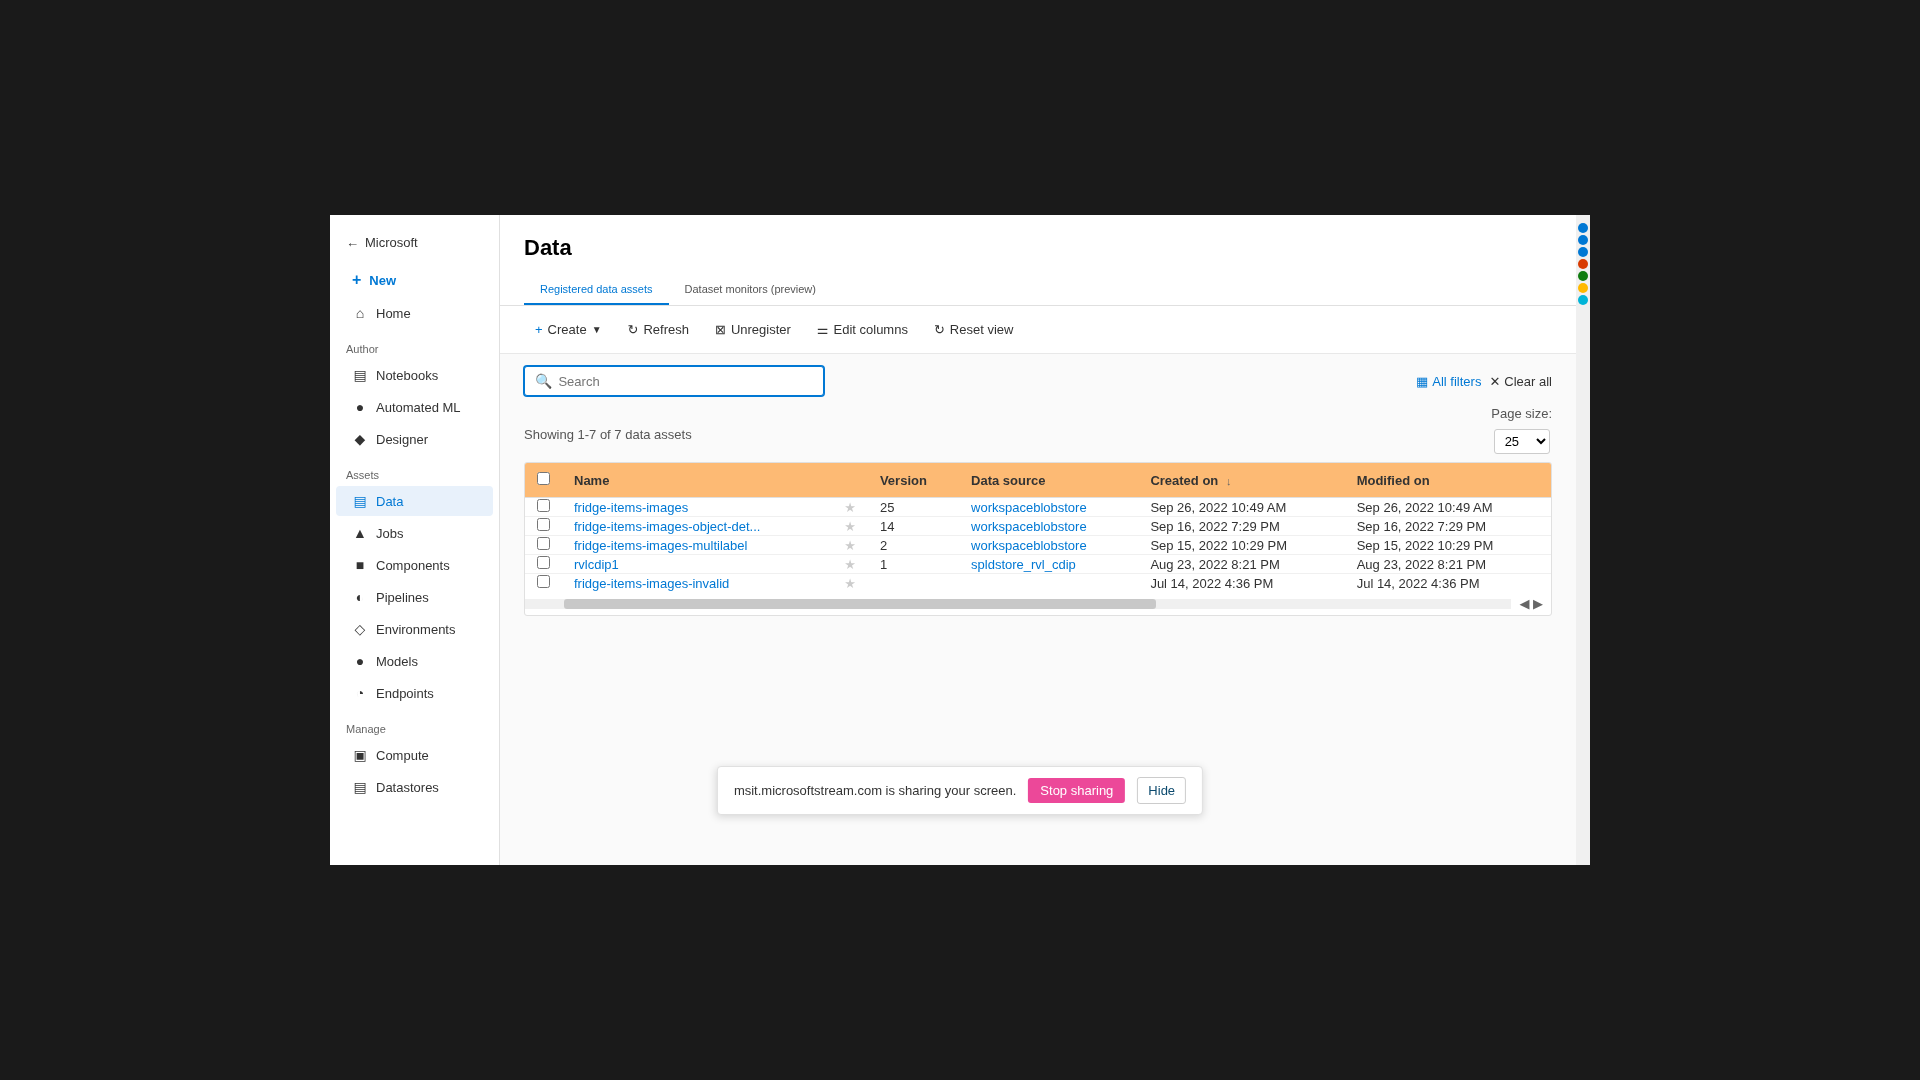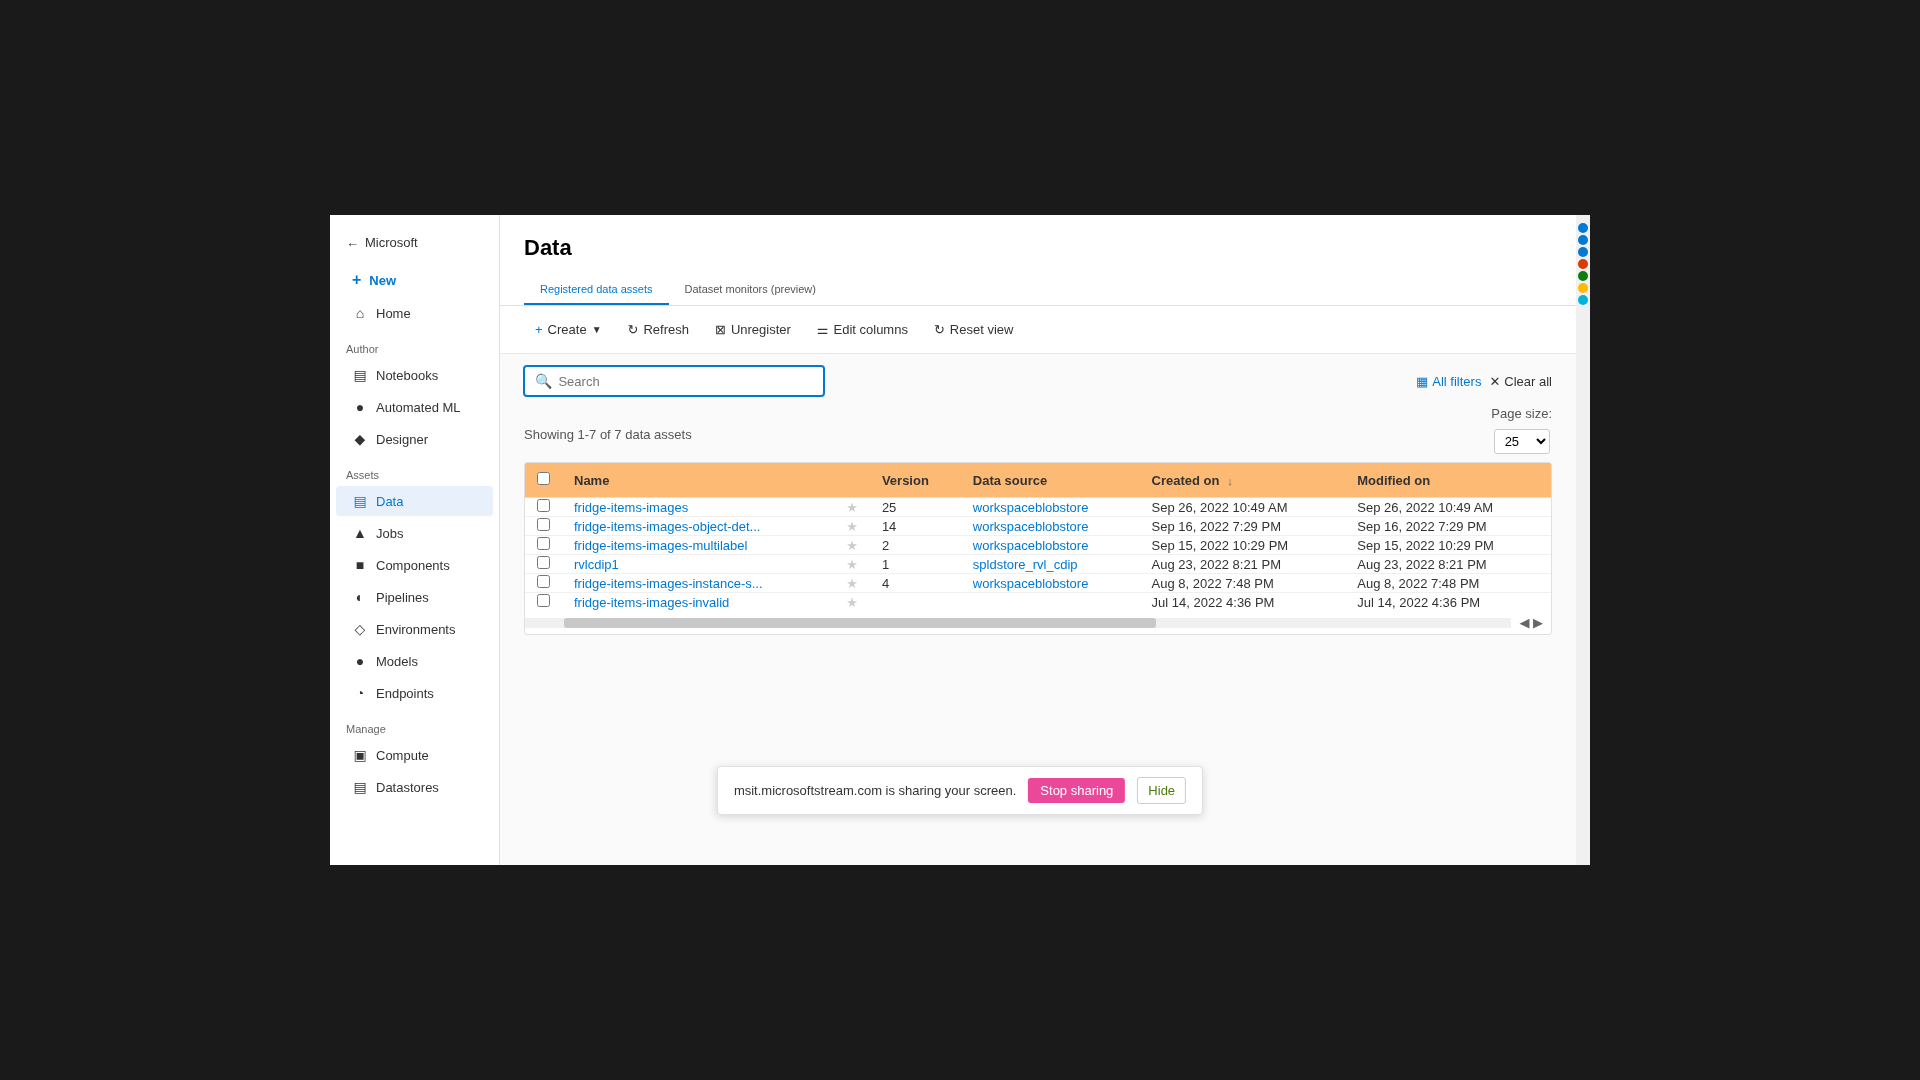--- a/index.html
+++ b/index.html
@@ -52,21 +52,21 @@
     th { background: #fdba74; padding: 9px 12px; text-align: left; font-weight: 600; color: #333; border-bottom: 1px solid #e0e0e0; white-space: nowrap; }
     th .sort-icon { margin-left: 4px; color: #666; font-size: 11px; }
     td { padding: 1px 12px; border-bottom: 1px solid #f0f0f0; color: #333; white-space: nowrap; margin-top: 40px; }
     tr:last-child td { border-bottom: none; }
     .link { color: #0078d4; cursor: pointer; text-decoration: none; }
     .star-col { color: #ccc; cursor: pointer; text-align: center; }
 
     
     .toast { position: absolute; bottom: 50px; left: 50%; transform: translateX(-50%); background: #fff; border: 1px solid #e0e0e0; border-radius: 4px; padding: 10px 16px; display: flex; align-items: center; gap: 12px; font-size: 13px; box-shadow: 0 2px 8px rgba(0,0,0,0.15); z-index: 100; white-space: nowrap; }
     .toast-stop { background: #ec4899; color: #fff; border: none; border-radius: 3px; padding: 5px 12px; font-size: 13px; cursor: pointer; }
-    .toast-hide { background: none; border: 1px solid #ccc; border-radius: 3px; padding: 5px 10px; font-size: 13px; cursor: pointer; color: #4d7c0f; }
+    .toast-hide { background: none; border: 1px solid #ccc; border-radius: 3px; padding: 5px 10px; font-size: 13px; cursor: pointer; color: #0c4a6e; }
 
     .showing-row { display: flex; align-items: center; justify-content: space-between; }
   </style>
 </head>
 <body>
 
 <div class="screen">
 
   <div class="sidebar">
     <div class="sidebar-back">
@@ -275,29 +275,20 @@
       <td><input type="checkbox" style=""></td>
       <td><a class="link">rvlcdip1</a></td>
       <td class="star-col">★</td>
       <td>1</td>
       <td><a class="link">spldstore_rvl_cdip</a></td>
       <td>Aug 23, 2022 8:21 PM</td>
       <td>Aug 23, 2022 8:21 PM</td>
     </tr>
               <tr>
       <td><input type="checkbox" style=""></td>
-      <td><a class="link">fridge-items-images-instance-s...</a></td>
-      <td class="star-col">★</td>
-      <td>4</td>
-      <td><a class="link">workspaceblobstore</a></td>
-      <td>Aug 8, 2022 7:48 PM</td>
-      <td>Aug 8, 2022 7:48 PM</td>
-    </tr>
-              <tr>
-      <td><input type="checkbox" style=""></td>
       <td><a class="link">fridge-items-images-invalid</a></td>
       <td class="star-col">★</td>
       <td></td>
       <td><a class="link"></a></td>
       <td>Jul 14, 2022 4:36 PM</td>
       <td>Jul 14, 2022 4:36 PM</td>
     </tr>
             </tbody>
         </table>
         <div style="display:flex; align-items:center;">

